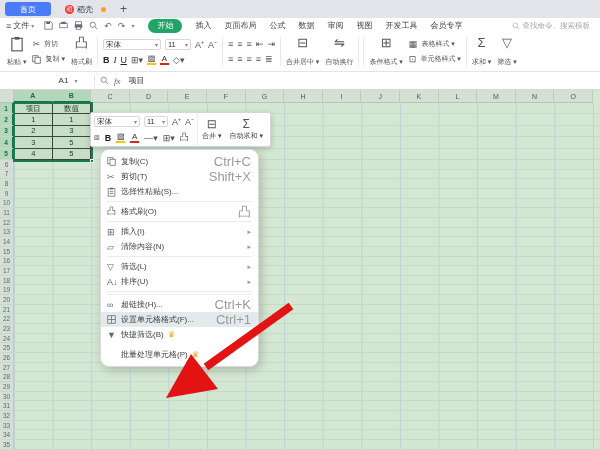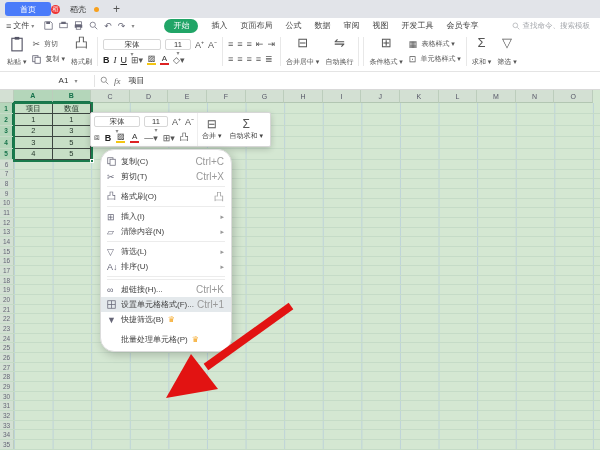--- a/index.html
+++ b/index.html
@@ -2,47 +2,47 @@
 <html><head>
 <meta charset="utf-8">
 <style>
   * { margin:0; padding:0; box-sizing:border-box; font-family:"Liberation Sans", sans-serif; }
   html,body { width:600px; height:450px; overflow:hidden; background:#fff; }
   #app { position:relative; width:600px; height:450px; overflow:hidden; }
 
   
   #tabbar { position:absolute; top:0; left:0; right:0; height:18px; background:#e2e4e9; display:flex; align-items:center; }
   .home-pill { margin-left:5px; width:46px; height:14px; background:#4a7bfa; border-radius:3px; color:#fff; font-size:8px; display:flex; align-items:center; justify-content:center; }
-  .docer-tab { display:flex; align-items:center; gap:10px; font-size:8px; color:#333; }
+  .docer-tab { margin-left:14px; display:flex; align-items:center; gap:3px; font-size:8px; color:#333; }
   .docer-ico { width:9px; height:9px; border-radius:50%; background:#e33; color:#fff; font-size:6px; display:flex; align-items:center; justify-content:center; }
   .doc-tab { margin-left:18px; height:18px; width:120px; background:#fff; border-radius:5px 5px 0 0; display:flex; align-items:center; justify-content:center; gap:4px; font-size:8px; color:#333; }
   .s-logo { width:10px; height:10px; border-radius:2px; background:#1fa35c; color:#fff; font-size:7px; font-weight:bold; display:flex; align-items:center; justify-content:center; }
   .dirty-dot { width:5px; height:5px; border-radius:50%; background:#f7a01d; margin-left:8px; }
   .newtab { margin-left:14px; font-size:12px; color:#555; line-height:1; }
 
   
   #menubar { position:absolute; top:18px; left:0; right:0; height:15px; background:#fff; display:flex; align-items:center; font-size:8px; color:#444; }
   .mb-file { display:flex; align-items:center; gap:2px; margin-left:6px; }
   .mb-icons { display:flex; align-items:center; gap:6px; margin-left:10px; color:#667; font-size:9px; }
   .mb-icons svg { display:block; }
-  .mb-tabs { display:flex; align-items:center; gap:13px; margin-left:30px; }
+  .mb-tabs { display:flex; align-items:center; gap:13px; margin-left:14px; }
   .mb-tab { color:#444; cursor:pointer; white-space:nowrap; }
   .mb-tab.active { background:#21a567; color:#fff; border-radius:8px; padding:1.5px 9px; }
   .mb-search { margin-left:auto; margin-right:10px; display:flex; align-items:center; gap:3px; color:#a3a6ab; font-size:7.5px; }
   .caret { font-size:6px; color:#888; }
 
   
   #toolbar { position:absolute; top:33px; left:0; right:0; height:39px; background:#fff; border-bottom:1px solid #e4e4e4; display:flex; align-items:stretch; padding:2px 2px 3px 4px; }
   .tgroup { display:flex; flex-direction:column; align-items:center; justify-content:space-between; padding:1px 3px; }
   .tgroup.rows { justify-content:space-around; align-items:flex-start; }
   .tdivider { width:1px; background:#e8e8e8; margin:2px 2px; }
   .tlabel { font-size:7px; color:#555; white-space:nowrap; }
   .bigico { font-size:13px; color:#555; line-height:13px; }
   .trow { display:flex; align-items:center; gap:4px; font-size:8px; color:#555; white-space:nowrap; }
-  .combo { border:1px solid #d7d7d7; border-radius:2px; height:11px; display:flex; align-items:center; justify-content:space-between; padding:0 2px; font-size:7.5px; color:#333; background:#fff;flex-direction:column; }
+  .combo { border:1px solid #d7d7d7; border-radius:2px; height:11px; display:flex; align-items:center; justify-content:space-between; padding:0 2px; font-size:7.5px; color:#333; background:#fff; }
   .fmt-b { font-weight:bold; font-size:9px; color:#222; }
   .fmt-i { font-style:italic; font-size:9px; font-family:"Liberation Serif", serif; color:#222; }
   .fmt-u { text-decoration:underline; font-size:9px; color:#222; }
   .chip { display:inline-flex; flex-direction:column; align-items:center; line-height:7px; font-size:8px; color:#333; }
   .chip .bar { width:9px; height:2px; margin-top:1px; }
   .glyph { color:#555; font-size:9px; }
 
   
   #formulabar { position:absolute; top:72px; left:0; right:0; height:18px; background:#fff; border-bottom:1px solid #d9d9d9; display:flex; align-items:center;padding-left:42px; }
   .namebox { width:52px; display:flex; align-items:center; justify-content:center; gap:6px; font-size:8px; color:#333; }
@@ -72,27 +72,27 @@
 
   
   #minibar { position:absolute; left:90px; top:112px; width:181px; height:35px; background:#fff; border:1px solid #d6d6d6; border-radius:2px; box-shadow:0 2px 6px rgba(0,0,0,.18); z-index:30; display:flex; }
   .mini-left { padding:2px 3px; display:flex; flex-direction:column; justify-content:space-between; }
   .mini-row { display:flex; align-items:center; gap:4px; font-size:7px; color:#444; }
   .mini-stack { display:flex; border-left:1px solid #eee; }
   .mini-big { display:flex; flex-direction:column; align-items:center; justify-content:center; padding:1px 4px; font-size:7px; color:#444; }
   .mini-big .bigico { font-size:12px; }
 
   
-  #ctxmenu { position:absolute; left:100px; top:149px; width:132px; background:#fff; border:1px solid #dcdcdc; border-radius:14px; box-shadow:2px 3px 10px rgba(0,0,0,.2); z-index:40; padding:4px 0; }
+  #ctxmenu { position:absolute; left:100px; top:149px; width:159px; background:#fff; border:1px solid #dcdcdc; border-radius:9px; box-shadow:2px 3px 10px rgba(0,0,0,.2); z-index:40; padding:4px 0; }
   .mi { height:15px; display:flex; align-items:center; padding:0 7px 0 6px; cursor:pointer; }
   .mi.hl { background:#e4e9ec; }
   .mi-ico { width:14px; font-size:9px; color:#667; display:flex; align-items:center; }
   .mi-ico svg { display:block; }
   .mi-label { font-size:8px; color:#424242; white-space:nowrap; }
-  .mi-right { margin-left:auto; font-size:10px; color:#9a9a9a; display:flex; align-items:center; }
+  .mi-right { margin-left:auto; font-size:13px; color:#9a9a9a; display:flex; align-items:center; }
   .mi-sub { margin-left:auto; font-size:7px; color:#9a9a9a; }
   .mi-crown { margin-left:4px; color:#f5a623; font-size:8px; }
   .mdiv { height:1px; background:#ececec; margin:2px 6px; }
   .mgap { height:5px; }
 
   
   #arrow { position:absolute; inset:0; z-index:50; pointer-events:none; }
 </style>
 </head>
 <body>
@@ -482,21 +482,31 @@
             <rect x="1" y="1" width="7" height="8" fill="none" stroke="#667"></rect>
             <rect x="4" y="3" width="7" height="8" fill="#fff" stroke="#667"></rect>
           </svg>
         </span>
         <span class="mi-label">复制(C)</span>
         <span class="mi-right">Ctrl+C</span>
       </div>
       <div class="mi">
         <span class="mi-ico">✂</span>
         <span class="mi-label">剪切(T)</span>
-        <span class="mi-right">Ctrl+X</span>
+        <span class="mi-right">Shift+X</span>
+      </div>
+      <div class="mi">
+        <span class="mi-ico">
+          <svg width="9" height="10" viewBox="0 0 12 13">
+            <rect x="1.5" y="2" width="9" height="10" fill="none" stroke="#667"></rect>
+            <rect x="4" y="0.8" width="4" height="2.4" fill="#667"></rect>
+            <path d="M3.5 6h5M3.5 8.5h5" stroke="#667"></path>
+          </svg>
+        </span>
+        <span class="mi-label">选择性粘贴(S)...</span>
       </div>
       <div class="mdiv"></div>
       <div class="mi">
         <span class="mi-ico">凸</span>
         <span class="mi-label">格式刷(O)</span>
         <span class="mi-right">凸</span>
       </div>
       <div class="mdiv"></div>
       <div class="mi">
         <span class="mi-ico">⊞</span>

